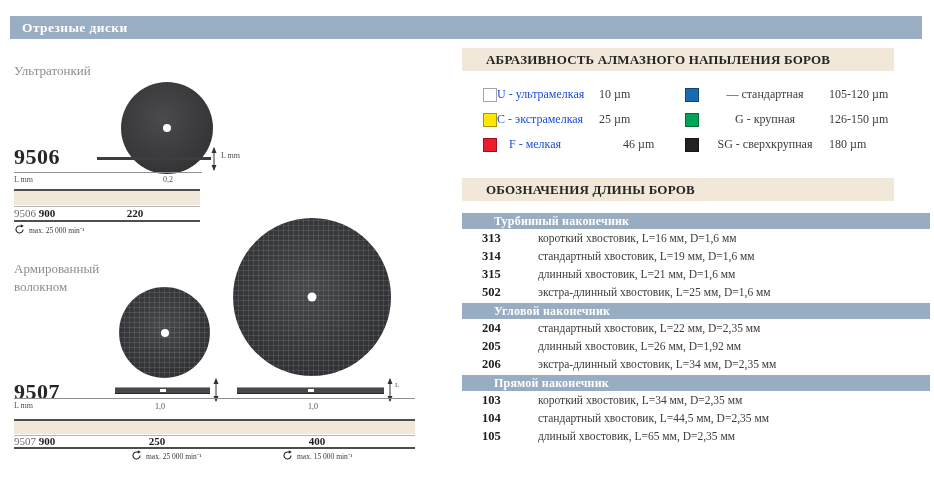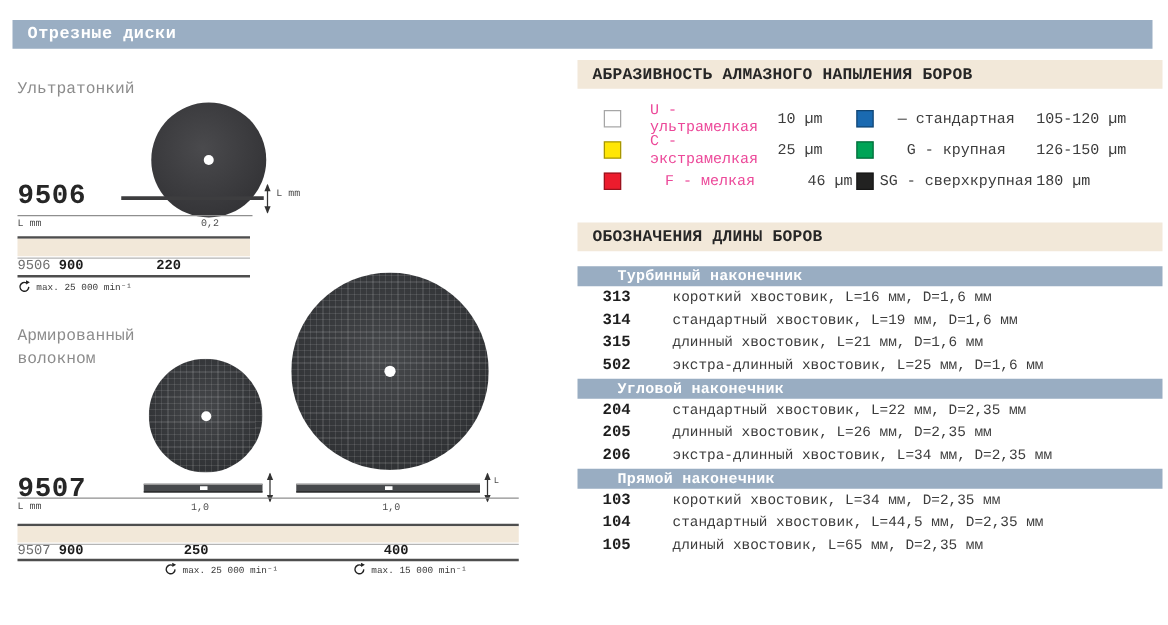--- a/index.html
+++ b/index.html
@@ -1,17 +1,17 @@
 <!DOCTYPE html>
 <html><head>
 <meta charset="utf-8">
 <style>
   html,body{margin:0;padding:0;background:#fff;}
   .page{position:relative;width:934px;height:500px;background:#ffffff;overflow:hidden;
-        font-family:Liberation Mono, monospace;color:#2e2e2e;}
+        font-family:Liberation Serif, serif;color:#2e2e2e;}
   .abs{position:absolute;}
 
   
   .title-bar{position:absolute;left:10px;top:16px;width:912px;height:23px;background:#9aaec3;
              color:#fff;font-weight:bold;font-size:13.5px;line-height:23px;padding-left:12px;
              box-sizing:border-box;letter-spacing:.4px;}
 
   
   .t-gray{font-size:13px;color:#8c8c8c;line-height:1.35;}
   .lbl-ultra{left:14px;top:62px;}
@@ -81,29 +81,29 @@
   .dv2-9507{left:292px;top:435px;width:50px;}
 
   
   .rot{position:absolute;width:11px;height:11px;}
   .t-speed{font-size:7.5px;color:#3a3a3a;}
   .ri9506{left:14px;top:224px;}   .sp9506{left:29px;top:225px;}
   .ri9507a{left:131px;top:450px;} .sp9507a{left:146px;top:451px;}
   .ri9507b{left:282px;top:450px;} .sp9507b{left:297px;top:451px;}
 
   
-  .sec-hdr{position:absolute;left:462px;width:468px;height:23px;background:#f2e8d9;
-           font-size:13px;font-weight:bold;color:#262626;line-height:23px;padding-left:12px;
+  .sec-hdr{position:absolute;left:462px;width:432px;height:23px;background:#f2e8d9;
+           font-size:13px;font-weight:bold;color:#262626;line-height:23px;padding-left:24px;
            box-sizing:border-box;letter-spacing:.2px;}
   .h-abr{top:48px;}
   .h-len{top:178px;}
 
   .lg-item{position:absolute;display:flex;align-items:center;height:15px;}
   .lg-sw{width:14px;height:14px;border:1px solid rgba(0,0,0,.35);box-sizing:border-box;flex:none;}
-  .lg-label{font-size:12px;color:#ec4899;margin-left:23px;width:100px;}
+  .lg-label{font-size:12px;color:#1d4ed8;width:100px;}
   .lg-label-c{font-size:12px;color:#3c3c3c;margin-left:4px;width:124px;text-align:center;}
   .lg-val{font-size:12px;color:#3c3c3c;margin-left:2px;white-space:nowrap;}
   .p1{left:483px;top:87px;} .p2{left:483px;top:112px;} .p3{left:483px;top:137px;gap:12px;}
   .p4{left:685px;top:87px;} .p5{left:685px;top:112px;} .p6{left:685px;top:137px;}
 
   .groups{position:absolute;left:462px;top:213px;width:468px;}
   .grp-bar{height:16px;line-height:16px;background:#99adc2;color:#fff;font-weight:bold;
            font-size:12px;padding-left:32px;box-sizing:border-box;letter-spacing:.2px;}
   .grp-bar.mt{margin-top:2px;}
   .grp-row{height:18px;display:flex;align-items:center;font-size:11.5px;color:#3c3c3c;}
@@ -249,21 +249,21 @@
       <span class="grp-desc">экстра-длинный хвостовик, L=25 мм, D=1,6 мм</span>
     </div>
 
     <div class="grp-bar mt">Угловой наконечник</div>
     <div class="grp-row">
       <span class="grp-code">204</span>
       <span class="grp-desc">стандартный хвостовик, L=22 мм, D=2,35 мм</span>
     </div>
     <div class="grp-row">
       <span class="grp-code">205</span>
-      <span class="grp-desc">длинный хвостовик, L=26 мм, D=2,35 мм</span>
+      <span class="grp-desc">длинный хвостовик, L=26 мм, D=1,92 мм</span>
     </div>
     <div class="grp-row">
       <span class="grp-code">206</span>
       <span class="grp-desc">экстра-длинный хвостовик, L=34 мм, D=2,35 мм</span>
     </div>
 
     <div class="grp-bar mt">Прямой наконечник</div>
     <div class="grp-row">
       <span class="grp-code">103</span>
       <span class="grp-desc">короткий хвостовик, L=34 мм, D=2,35 мм</span>

